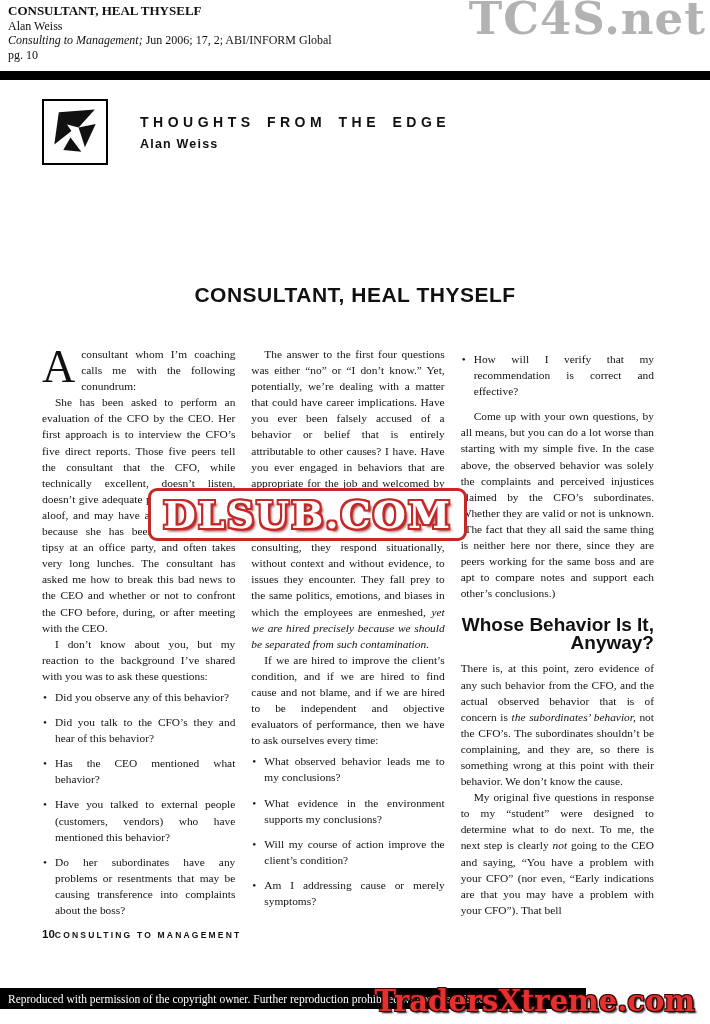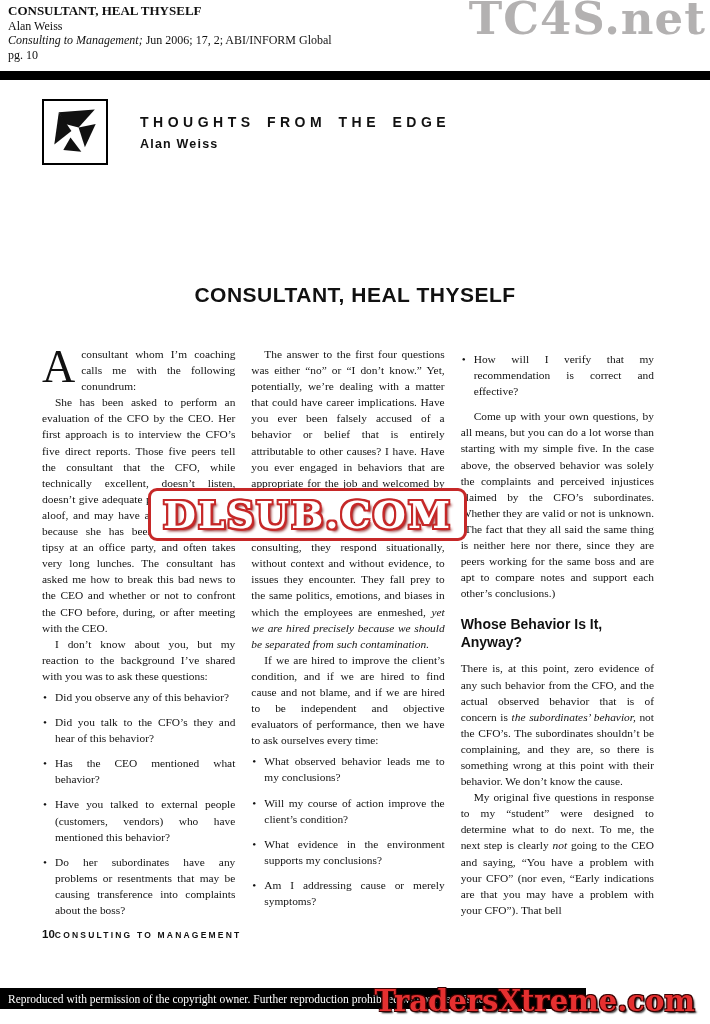--- a/index.html
+++ b/index.html
@@ -59,22 +59,22 @@
     float: left;
     font-size: 46px; line-height: 38px;
     margin: 2px 6px 0 0;
     font-family: "Liberation Serif", serif;
   }
   .bullets { margin: 5px 0 0 0; padding: 0; list-style: none; }
   .bullets li { position: relative; padding-left: 13px; margin-bottom: 9px; }
   .bullets li::before { content: "\2022"; position: absolute; left: 1px; }
   .section-heading {
     font-family: "Liberation Sans", sans-serif;
-    font-weight: bold; font-size: 14px; line-height: 17.5px;
-    margin: 15px 0 9px 0; text-align: left;
+    font-weight: bold; font-size: 19px; line-height: 17.5px;
+    margin: 15px 0 9px 0; text-align: right;
   }
   em { font-style: italic; }
 
   
   .footer {
     position: absolute; top: 928px; left: 42px; width: 612px;
     display: flex; justify-content: flex-start; align-items: baseline;
     font-family: "Liberation Sans", sans-serif;
   }
   .page-number { font-weight: bold; font-size: 11.5px; }
@@ -162,22 +162,22 @@
           <li><span>Has the CEO mentioned what behavior?</span></li>
           <li><span>Have you talked to external people (customers, vendors) who have mentioned this behavior?</span></li>
           <li><span>Do her subordinates have any problems or resentments that may be causing transference into complaints about the boss?</span></li>
         </ul>
       </div>
       <div class="col">
         <p class="para indent"><span>The answer to the first four questions was either “no” or “I don’t know.” Yet, potentially, we’re dealing with a matter that could have career implications. Have you ever been falsely accused of a behavior or belief that is entirely attributable to other causes? I have. Have you ever engaged in behaviors that are appropriate for the job and welcomed by superiors (or owners), but resented by employees? Because most consultants don’t possess a </span><em>philosophy</em><span> about consulting, they respond situationally, without context and without evidence, to issues they encounter. They fall prey to the same politics, emotions, and biases in which the employees are enmeshed, </span><em>yet we are hired precisely because we should be separated from such contamination.</em></p>
         <p class="para indent"><span>If we are hired to improve the client’s condition, and if we are hired to find cause and not blame, and if we are hired to be independent and objective evaluators of performance, then we have to ask ourselves every time:</span></p>
         <ul class="bullets">
           <li><span>What observed behavior leads me to my conclusions?</span></li>
+          <li><span>What evidence in the environment supports my conclusions?</span></li>
           <li><span>Will my course of action improve the client’s condition?</span></li>
-          <li><span>What evidence in the environment supports my conclusions?</span></li>
           <li><span>Am I addressing cause or merely symptoms?</span></li>
         </ul>
       </div>
       <div class="col">
         <ul class="bullets">
           <li><span>How will I verify that my recommendation is correct and effective?</span></li>
         </ul>
         <p class="para indent" style="margin-top: 7px;"><span>Come up with your own questions, by all means, but you can do a lot worse than starting with my simple five. In the case above, the observed behavior was solely the complaints and perceived injustices claimed by the CFO’s subordinates. Whether they are valid or not is unknown. (The fact that they all said the same thing is neither here nor there, since they are peers working for the same boss and are apt to compare notes and support each other’s conclusions.)</span></p>
         <h2 class="section-heading"><span>Whose Behavior Is It, Anyway?</span></h2>
         <p class="para"><span>There is, at this point, zero evidence of any such behavior from the CFO, and the actual observed behavior that is of concern is </span><em>the subordinates’ behavior,</em><span> not the CFO’s. The subordinates shouldn’t be complaining, and they are, so there is something wrong at this point with their behavior. We don’t know the cause.</span></p>

